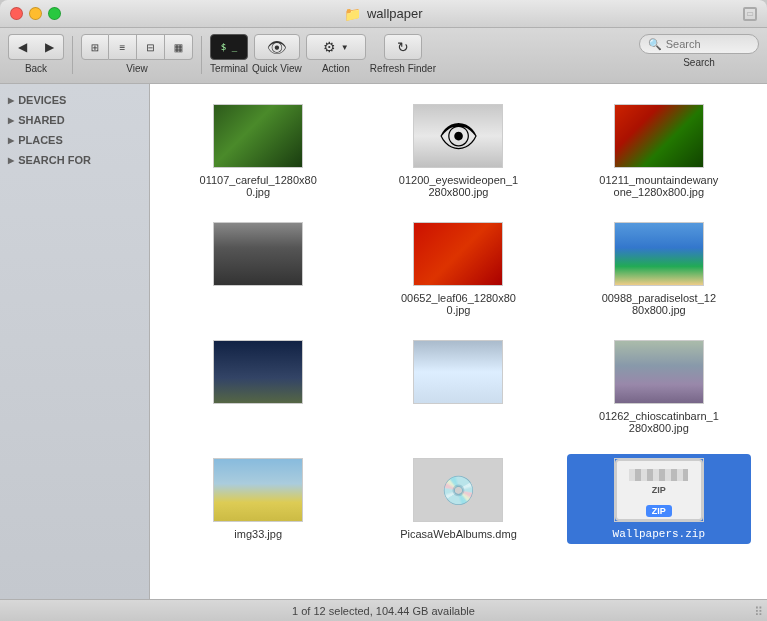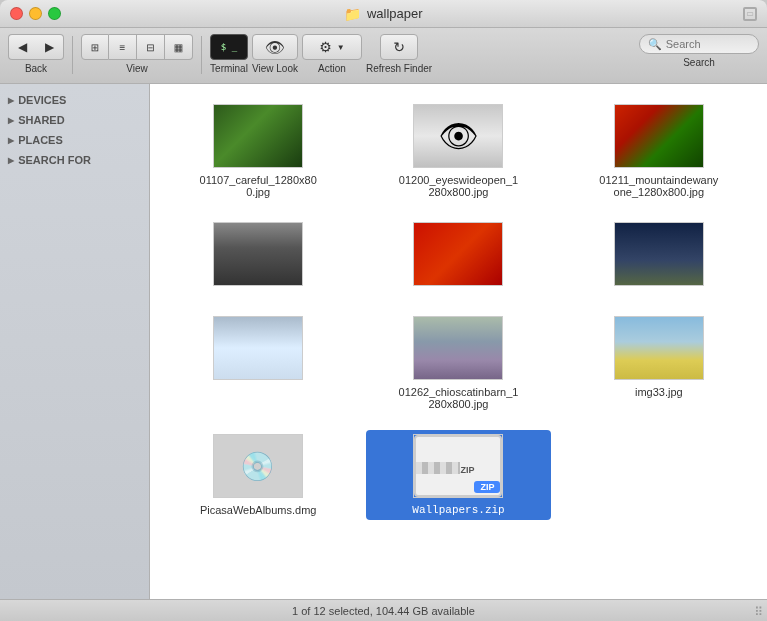--- a/index.html
+++ b/index.html
@@ -291,21 +291,21 @@
     .thumb-dmg {
       background: #d0d0d0;
       width: 100%; height: 100%;
       display: flex; align-items: center; justify-content: center;
       font-size: 28px;
       color: #888;
     }
     .thumb-zip {
       background: #f0f0f0;
       width: 100%; height: 100%;
-      display: flex; align-items: center; justify-content: center;
+      display: flex; flex-direction: column; align-items: center; justify-content: center;
       border: 2px solid #ccc;
       border-radius: 4px;
       font-size: 9px;
       font-weight: bold;
       color: #555;
       padding-top: 8px;
       position: relative;
     }
     .zip-top {
       width: 70%;
@@ -402,21 +402,21 @@
 
   <div class="toolbar-group">
     <div class="terminal-btn">$ _</div>
     <div class="toolbar-label">Terminal</div>
   </div>
 
   <div class="toolbar-group">
     <div class="toolbar-icon-btn">
       <span style="font-size:16px;">👁</span>
     </div>
-    <div class="toolbar-label">View Look</div>
+    <div class="toolbar-label">Quick View</div>
   </div>
 
   <div class="toolbar-group">
     <div class="toolbar-icon-btn action-btn">
       <span style="font-size:14px;">⚙</span>
       <span class="action-dropdown">▼</span>
     </div>
     <div class="toolbar-label">Action</div>
   </div>
 
@@ -487,20 +487,27 @@
   </div>
         <div class="file-item">
     <div class="file-thumb">
       <div class="thumb-bridge"></div>
     </div>
   </div>
         <div class="file-item">
     <div class="file-thumb">
       <div class="thumb-red-leaf"></div>
     </div>
+    <div class="file-name">00652_leaf06_1280x800.jpg</div>
+  </div>
+        <div class="file-item">
+    <div class="file-thumb">
+      <div class="thumb-island"></div>
+    </div>
+    <div class="file-name">00988_paradiselost_1280x800.jpg</div>
   </div>
         <div class="file-item">
     <div class="file-thumb">
       <div class="thumb-sunset"></div>
     </div>
   </div>
         <div class="file-item">
     <div class="file-thumb">
       <div class="thumb-sky"></div>
     </div>

